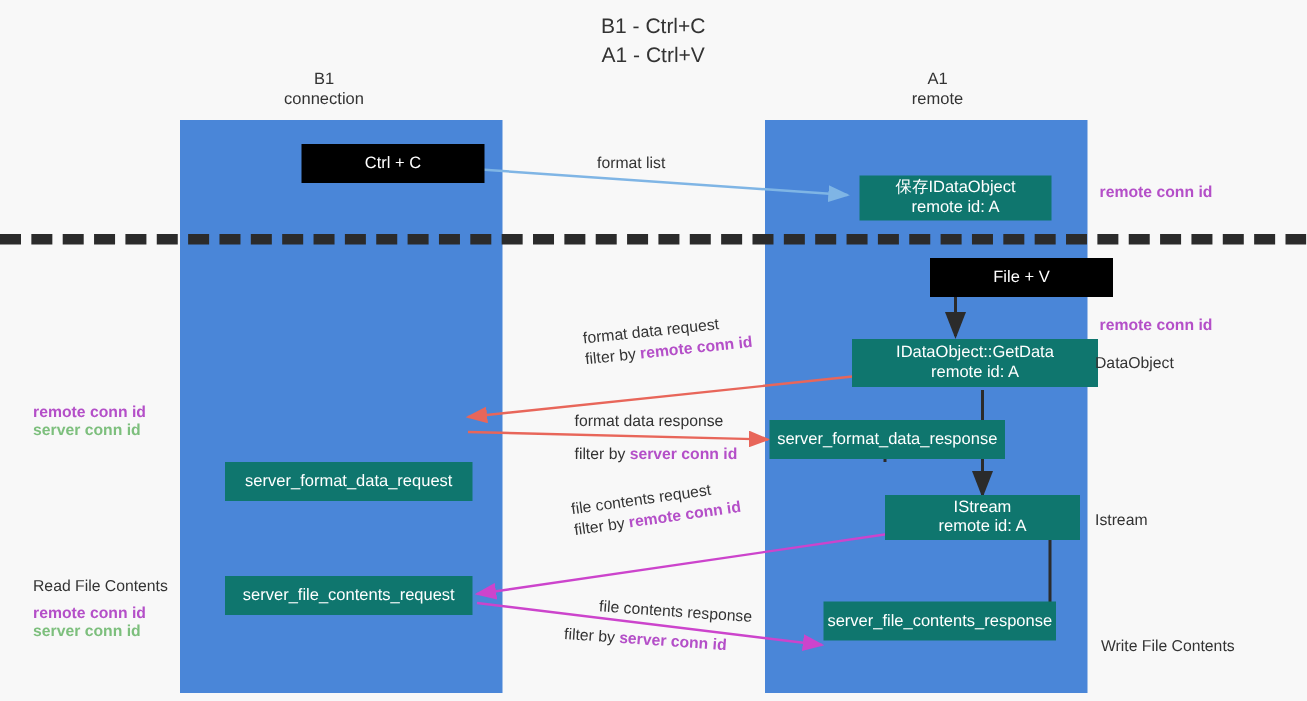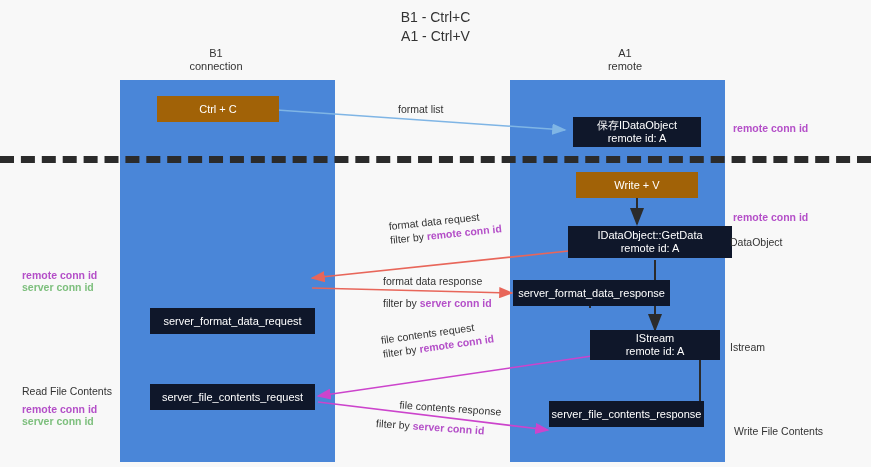--- a/index.html
+++ b/index.html
@@ -58,22 +58,22 @@
     display: flex;
     flex-direction: column;
     align-items: center;
     justify-content: center;
     color: #ffffff;
     font-size: 11px;
     line-height: 13px;
     text-align: center;
     z-index: 4;
   }
-  .box-green { background: #a16207; }
-  .box-orange { background: #0f172a; }
+  .box-green { background: #000000; margin-left: 44px; }
+  .box-orange { background: #0f766e; }
 
   .side-label {
     position: absolute;
     font-size: 10.5px;
     line-height: 13px;
     z-index: 5;
   }
   .lbl-purple { color: #b44fc8; font-weight: bold; }
   .lbl-green  { color: #7dbf7d; font-weight: bold; }
   .lbl-dark   { color: #333333; }
@@ -158,21 +158,21 @@
   </div>
 
   <div class="box box-orange" style="left:573px; top:117px; width:128px; height:30px;">
     <span>保存IDataObject</span>
     <span>remote id: A</span>
   </div>
 
   <div class="divider"></div>
 
   <div class="box box-green" style="left:576px; top:172px; width:122px; height:26px;">
-    <span>Write + V</span>
+    <span>File + V</span>
   </div>
 
   <div class="box box-orange" style="left:568px; top:226px; width:164px; height:32px;">
     <span>IDataObject::GetData</span>
     <span>remote id: A</span>
   </div>
 
   <div class="box box-orange" style="left:150px; top:268px; width:165px; height:26px;margin-top:40px;">
     <span>server_format_data_request</span>
   </div>

